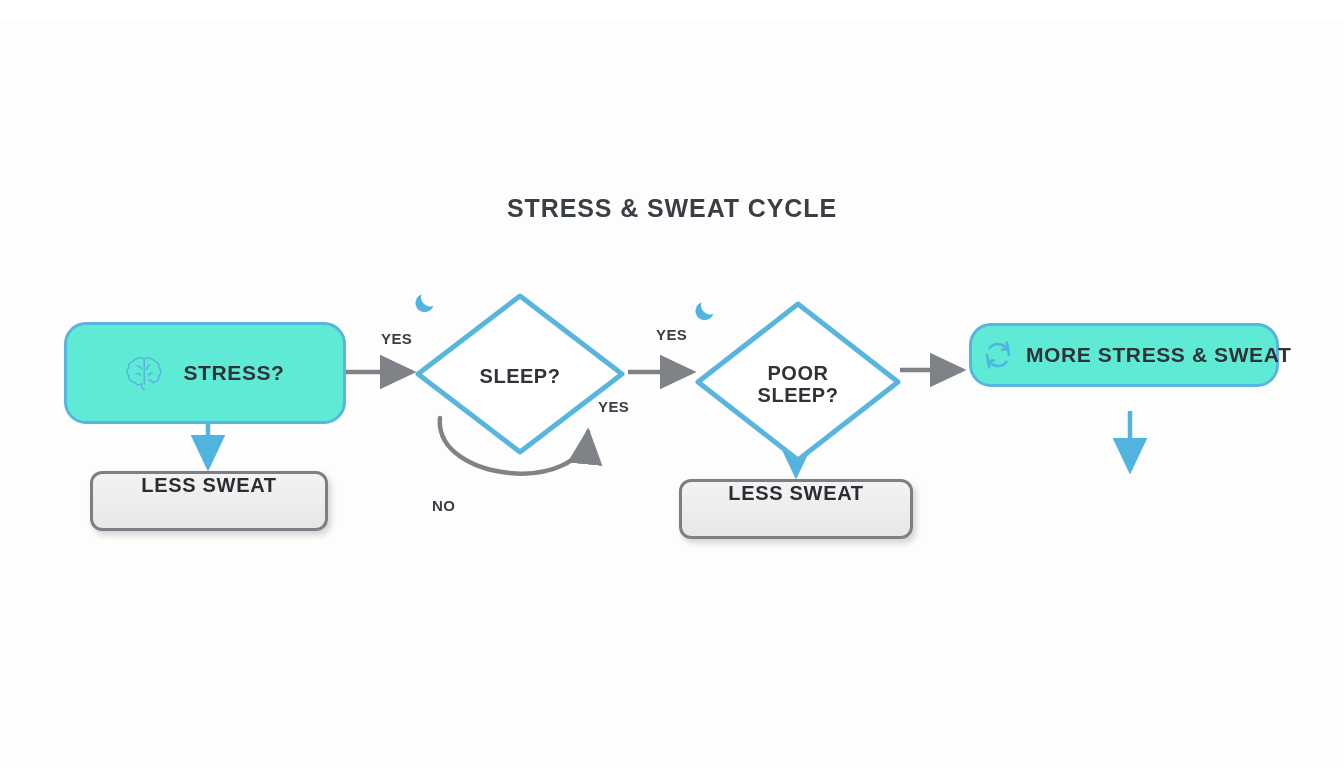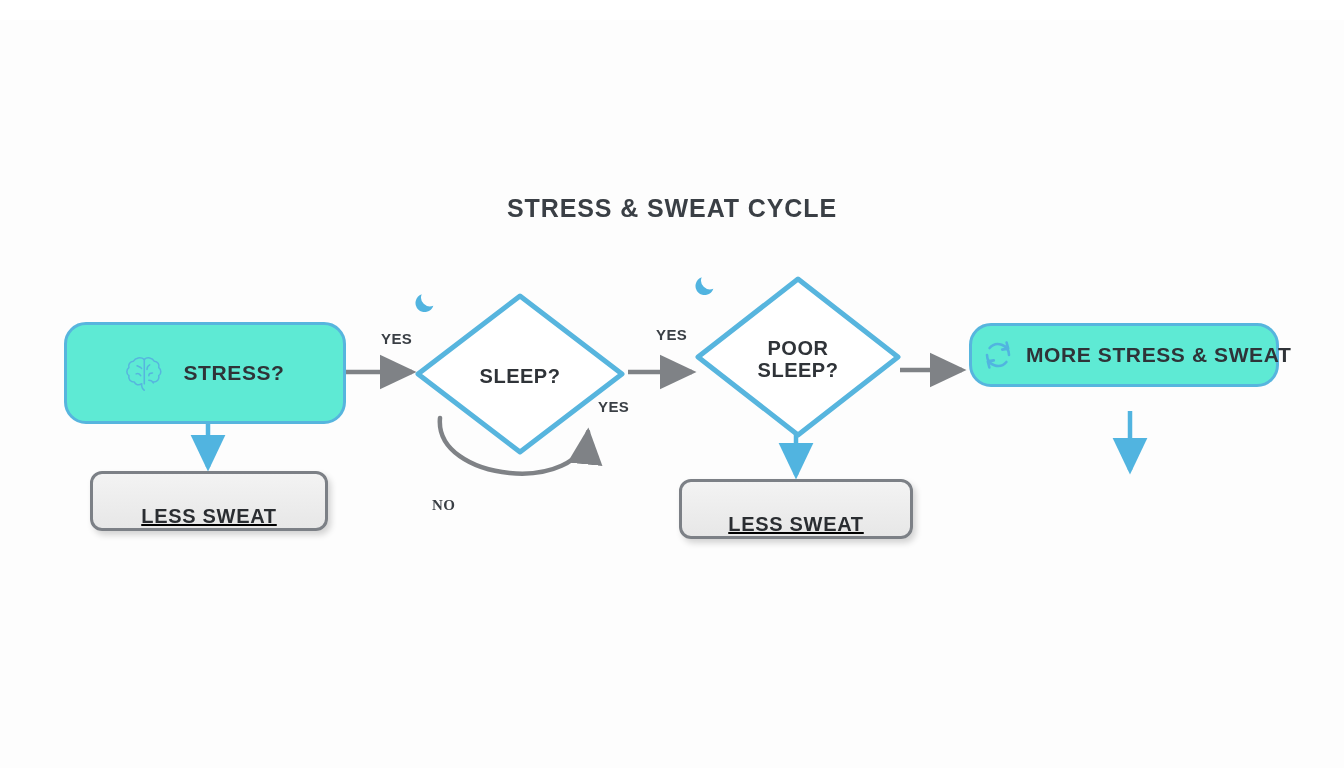--- a/index.html
+++ b/index.html
@@ -58,24 +58,23 @@
   }
 
   
   .outcome-box {
     position: absolute;
     box-sizing: border-box;
     border: 3px solid #7c8086;
     border-radius: 12px;
     background: linear-gradient(180deg, #f3f3f3 0%, #e7e7e7 100%);
     display: flex;
-    align-items: flex-end;
+    align-items: flex-start;
     justify-content: center;
     box-shadow: 3px 4px 6px rgba(0,0,0,0.17);
-    text-decoration: underline;
   }
   .outcome-box .label {
     font-size: 20px;
     font-weight: bold;
     letter-spacing: 0.7px;
     color: #2a2d31;
     white-space: nowrap;
   }
 
   
@@ -185,21 +184,21 @@
     <div class="diamond-content">
       <span class="icon moon">
         <svg width="25" height="25" viewBox="0 0 24 24">
           <path d="M20.5 15.2A8.6 8.6 0 0 1 9.3 4.1a8.8 8.8 0 1 0 11.2 11.1z" fill="#51b4e0"></path>
         </svg>
       </span>
       <span class="label">SLEEP?</span>
     </div>
   </div>
 
-  <div class="diamond-wrap" style="left:692px; top:253px; width:212px; height:168px;">
+  <div class="diamond-wrap" style="left:692px; top:278px; width:212px; height:168px;">
     <svg width="212" height="168" viewBox="0 0 212 168">
       <path d="M106 6 L206 84 L106 162 L6 84 Z" fill="#ffffff" stroke="#57b5de" stroke-width="5" stroke-linejoin="round"></path>
     </svg>
     <div class="diamond-content">
       <span class="icon moon">
         <svg width="25" height="25" viewBox="0 0 24 24">
           <path d="M20.5 15.2A8.6 8.6 0 0 1 9.3 4.1a8.8 8.8 0 1 0 11.2 11.1z" fill="#51b4e0"></path>
         </svg>
       </span>
       <span class="label">POOR
@@ -227,15 +226,15 @@
     <span class="label">LESS SWEAT</span>
   </div>
 
 
   <div class="edge-label" style="left:381px; top:310px;">YES</div>
 
   <div class="edge-label" style="left:656px; top:306px;">YES</div>
 
   <div class="edge-label" style="left:598px; top:378px;">YES</div>
 
-  <div class="edge-label" style="left:432px; top:477px;font-family:Liberation Serif, serif;">NO</div>
+  <div class="edge-label" style="left:432px; top:477px;">NO</div>
 
 </div>
 
 </body></html>

